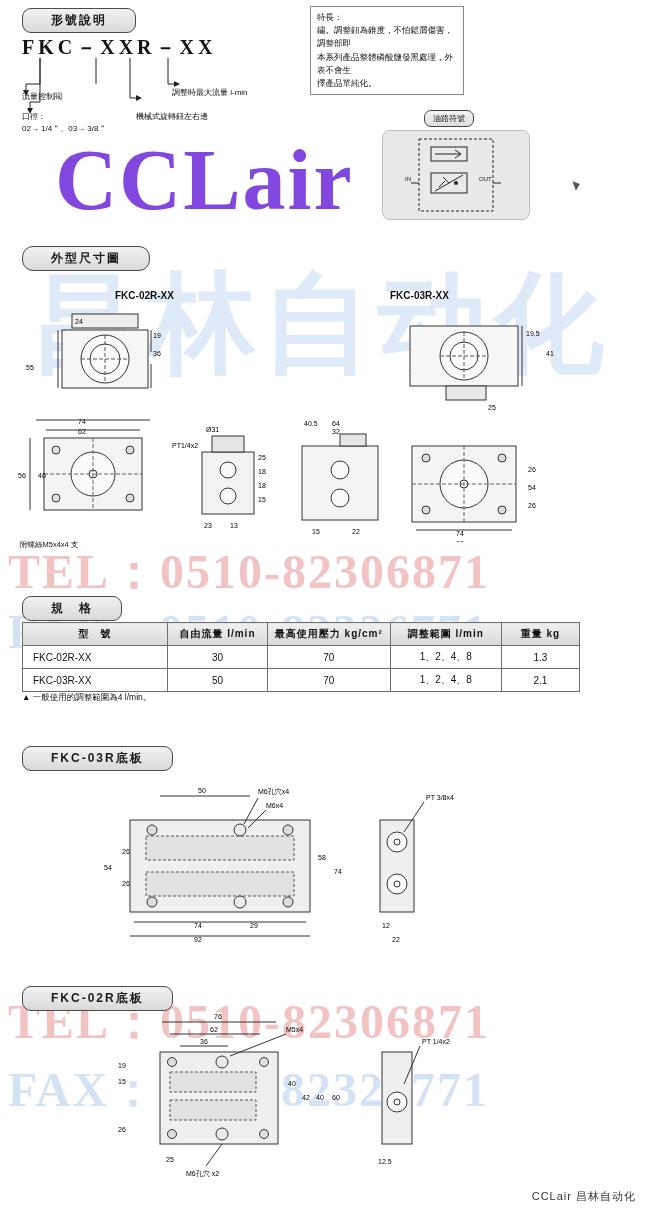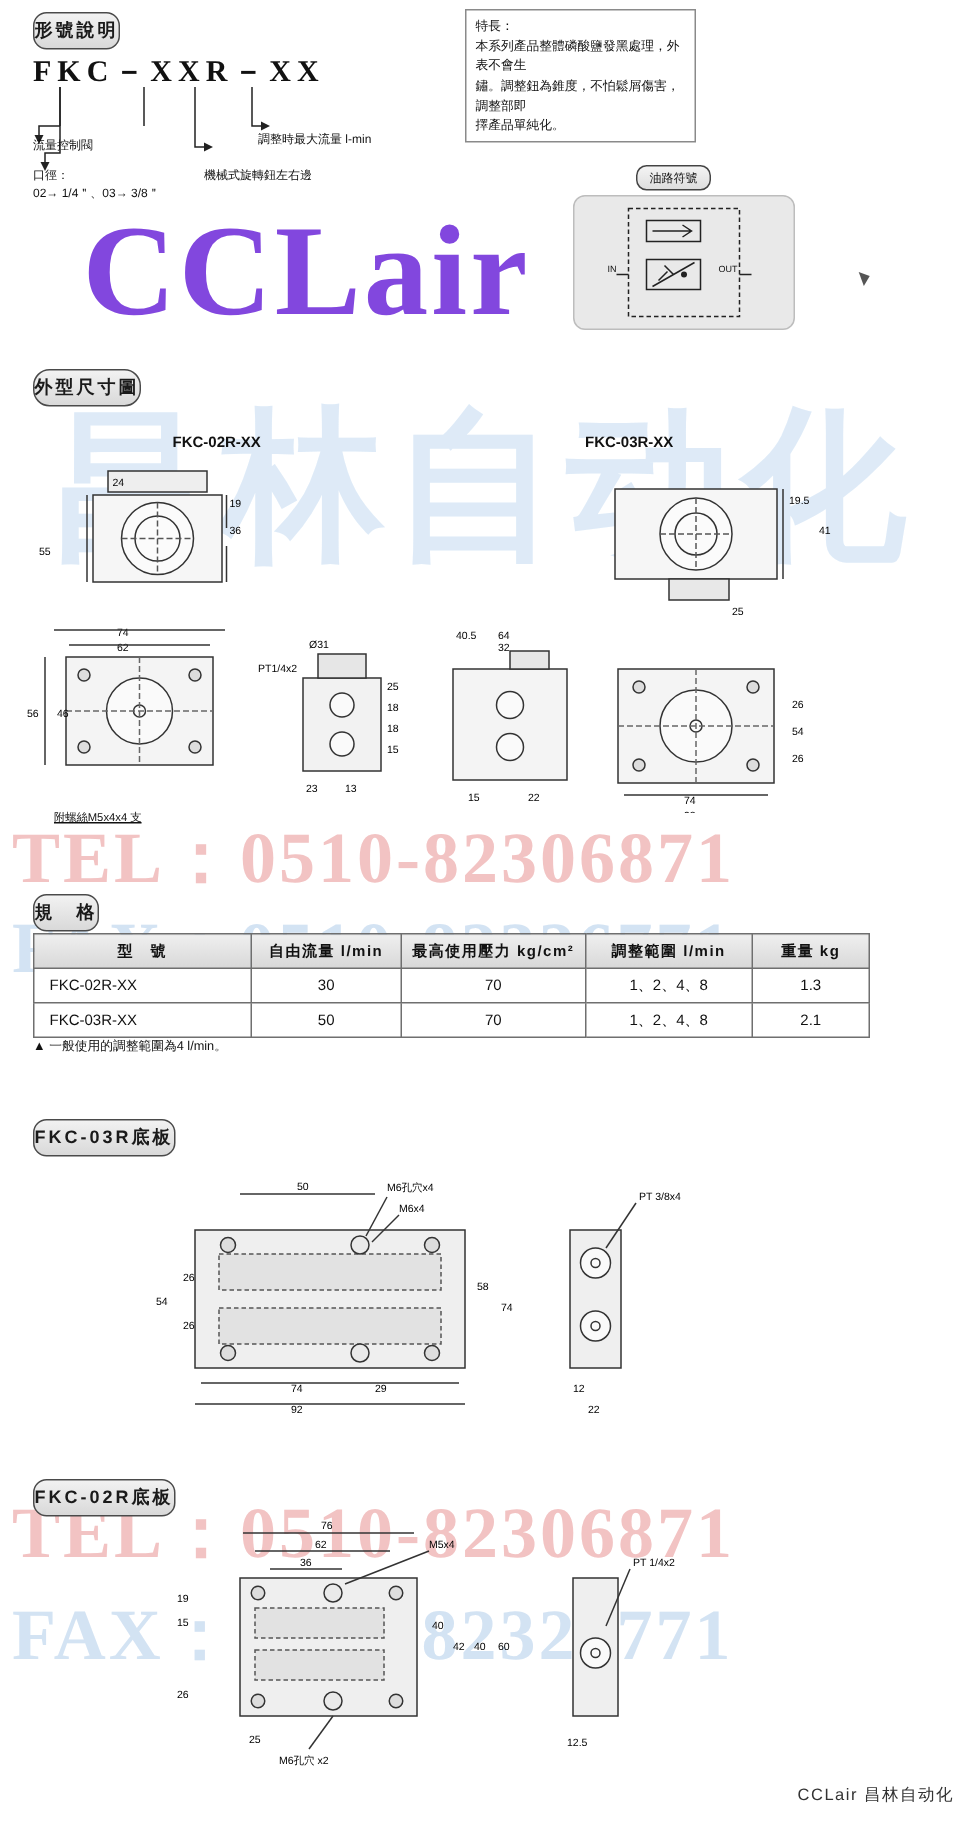--- a/index.html
+++ b/index.html
@@ -50,21 +50,21 @@
     font-family:"Liberation Serif","DejaVu Serif",serif;
   }
 
   
   .banner{
     position:absolute;
     border:1px solid #4a4a4a;
     border-radius:9px;
     background:linear-gradient(to bottom,#f2f2f2,#d9d9d9);
     font-size:12px; font-weight:bold;
-    padding:3px 0;
+    padding:3px 28px;
     letter-spacing:2px;
     color:#1a1a1a;
     white-space:nowrap;
   }
 
   .blk{position:absolute;}
 
   
   .code{
     position:absolute; left:22px; top:34px;
@@ -152,22 +152,22 @@
   </svg>
 
   <div class="tiny" style="position:absolute;left:22px;top:92px;">流量控制閥</div>
   <div class="tiny" style="position:absolute;left:22px;top:112px;text-align:center;">口徑：</div>
   <div class="tiny" style="position:absolute;left:22px;top:124px;">02→ 1/4＂、03→ 3/8＂</div>
   <div class="tiny" style="position:absolute;left:172px;top:88px;">調整時最大流量 l-min</div>
   <div class="tiny" style="position:absolute;left:136px;top:112px;">機械式旋轉鈕左右邊</div>
 
   <div class="note">
     <div>特長：</div>
+    <div>鏽。調整鈕為錐度，不怕鬆屑傷害，調整部即</div>
     <div>本系列產品整體磷酸鹽發黑處理，外表不會生</div>
-    <div>鏽。調整鈕為錐度，不怕鬆屑傷害，調整部即</div>
     <div>擇產品單純化。</div>
   </div>
 
   <div class="symcap">油路符號</div>
   <div class="symbox">
     <svg width="146" height="88">
       <rect x="36" y="8" width="74" height="72" fill="none" stroke="#222" stroke-width="1" stroke-dasharray="3,2"></rect>
       <rect x="48" y="16" width="36" height="14" fill="none" stroke="#222" stroke-width="1"></rect>
       <path d="M52,23 L78,23 M72,19 L78,23 L72,27" stroke="#222" fill="none" stroke-width="1"></path>
       <rect x="48" y="42" width="36" height="20" fill="none" stroke="#222" stroke-width="1"></rect>
@@ -224,21 +224,21 @@
     <text x="190" y="20" font-size="7" font-family="Liberation Sans">Ø31</text>
     <text x="156" y="36" font-size="7" font-family="Liberation Sans">PT1/4x2</text>
     <text x="188" y="116" font-size="7" font-family="Liberation Sans">23</text>
     <text x="214" y="116" font-size="7" font-family="Liberation Sans">13</text>
     <text x="242" y="48" font-size="7" font-family="Liberation Sans">25</text>
     <text x="242" y="62" font-size="7" font-family="Liberation Sans">18</text>
     <text x="242" y="76" font-size="7" font-family="Liberation Sans">18</text>
     <text x="242" y="90" font-size="7" font-family="Liberation Sans">15</text>
   </svg>
 
-  <div class="tiny2" style="position:absolute;left:36px;top:540px;text-decoration:underline;">附螺絲M5x4x4 支</div>
+  <div class="tiny2" style="position:absolute;left:20px;top:540px;">附螺絲M5x4x4 支</div>
 
   <svg class="blk" style="left:300px;top:312px;" width="300" height="100">
     <rect x="110" y="14" width="108" height="60" fill="#f6f6f6" stroke="#333"></rect>
     <circle cx="164" cy="44" r="24" fill="#fbfbfb" stroke="#333"></circle>
     <circle cx="164" cy="44" r="14" fill="none" stroke="#333"></circle>
     <path d="M140,44 L188,44 M164,20 L164,68" stroke="#555" stroke-dasharray="4,2"></path>
     <rect x="146" y="74" width="40" height="14" fill="#e8e8e8" stroke="#333"></rect>
     <text x="226" y="24" font-size="7" font-family="Liberation Sans">19.5</text>
     <text x="246" y="44" font-size="7" font-family="Liberation Sans">41</text>
     <text x="188" y="98" font-size="7" font-family="Liberation Sans">25</text>

